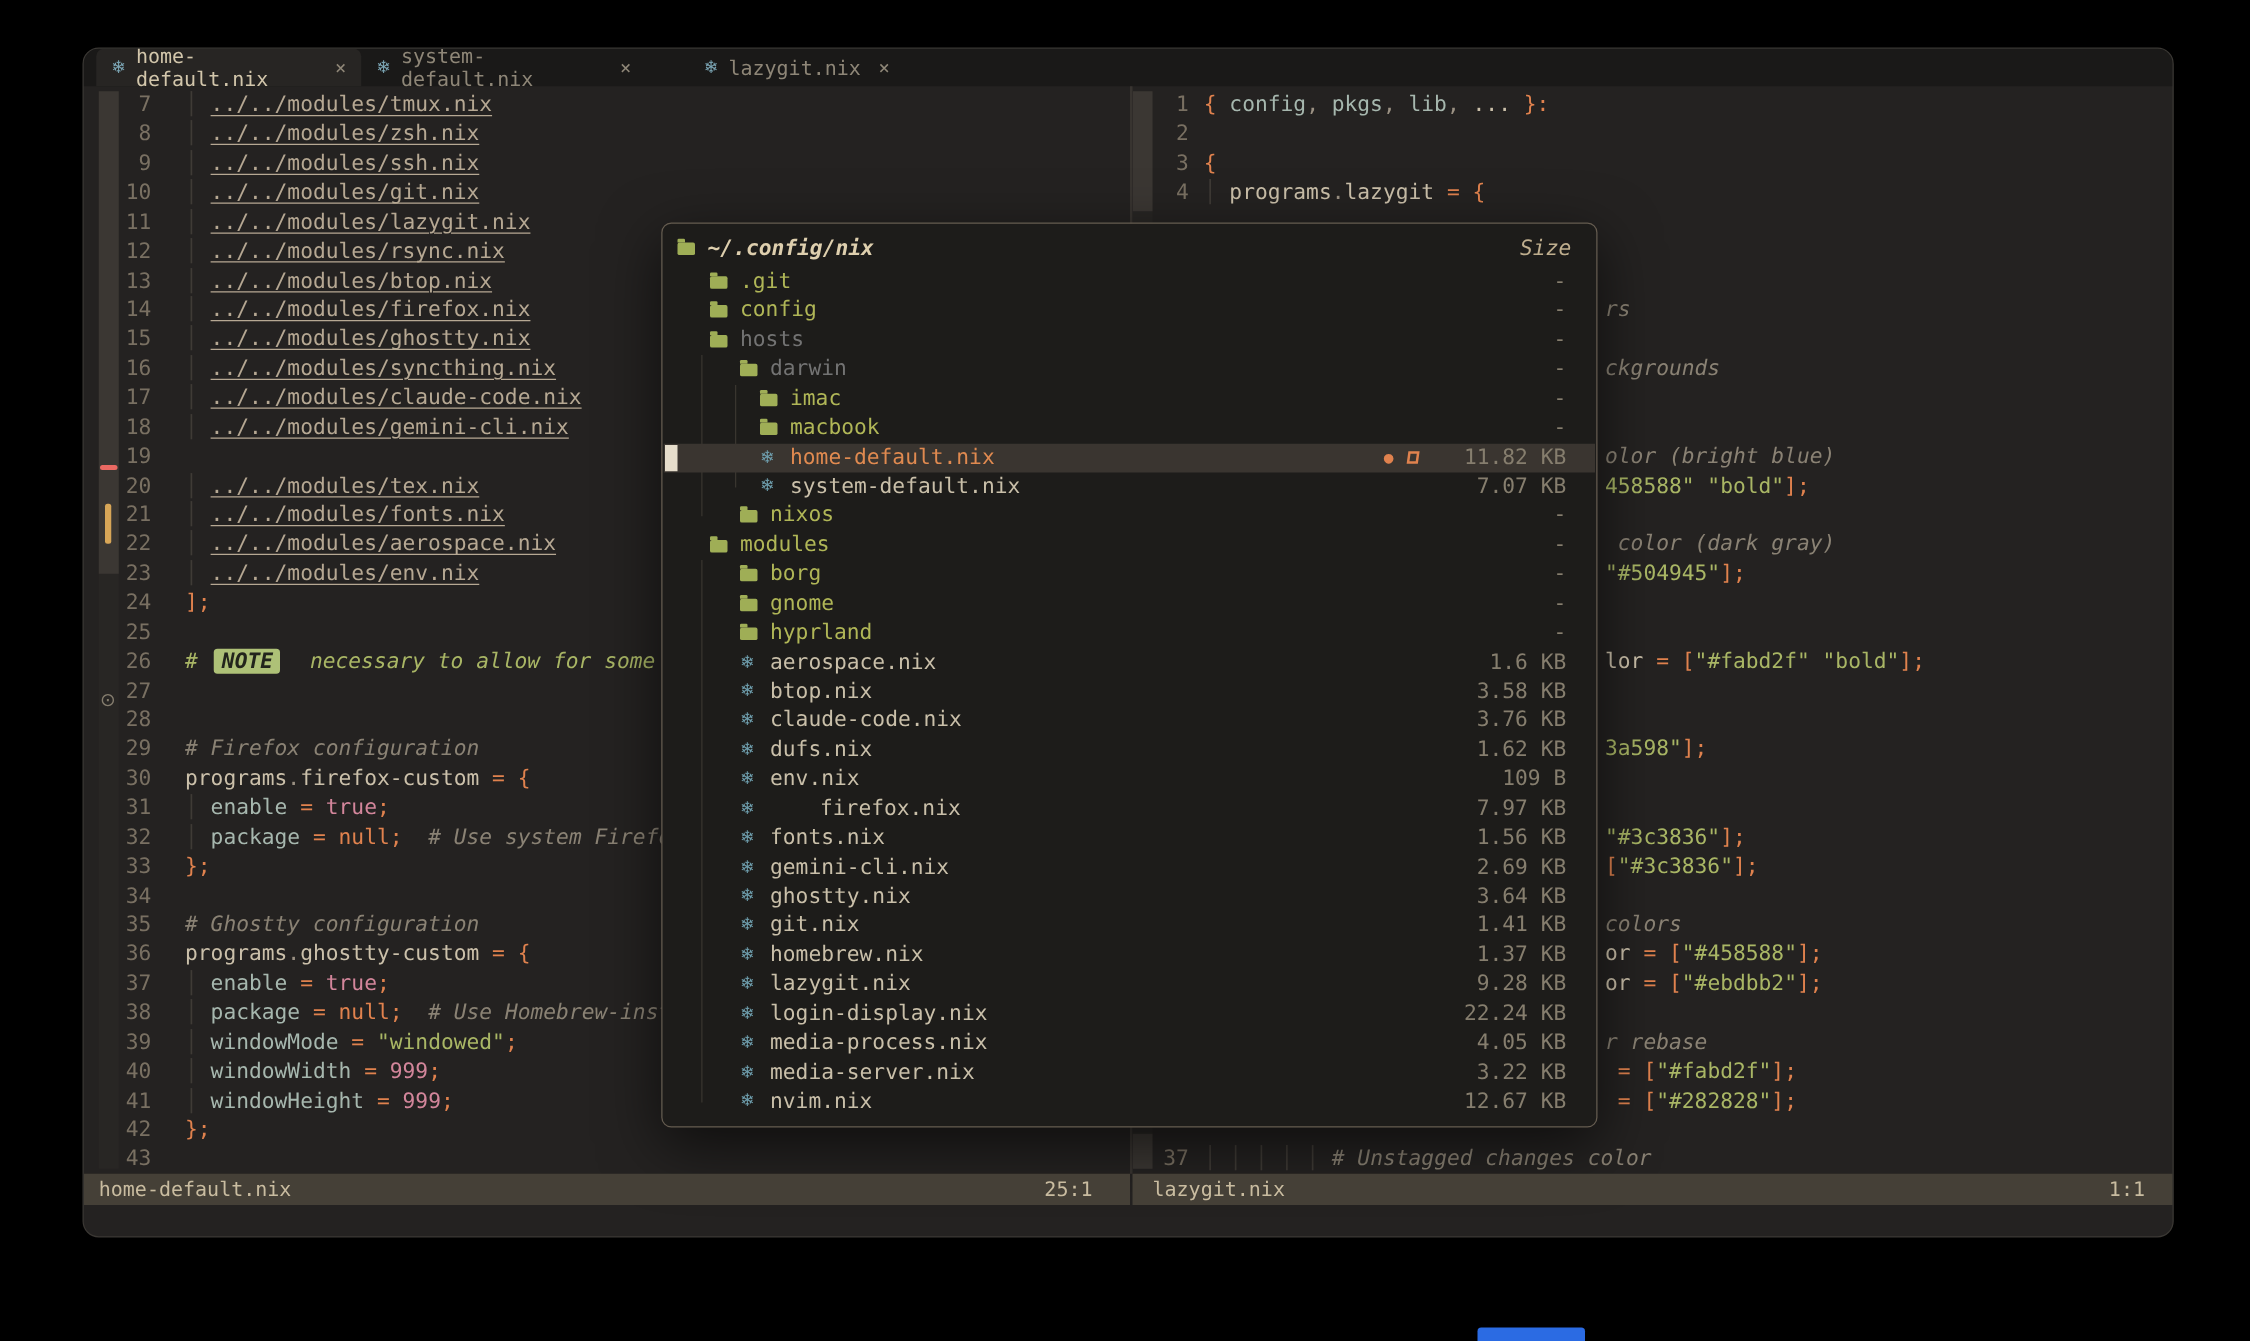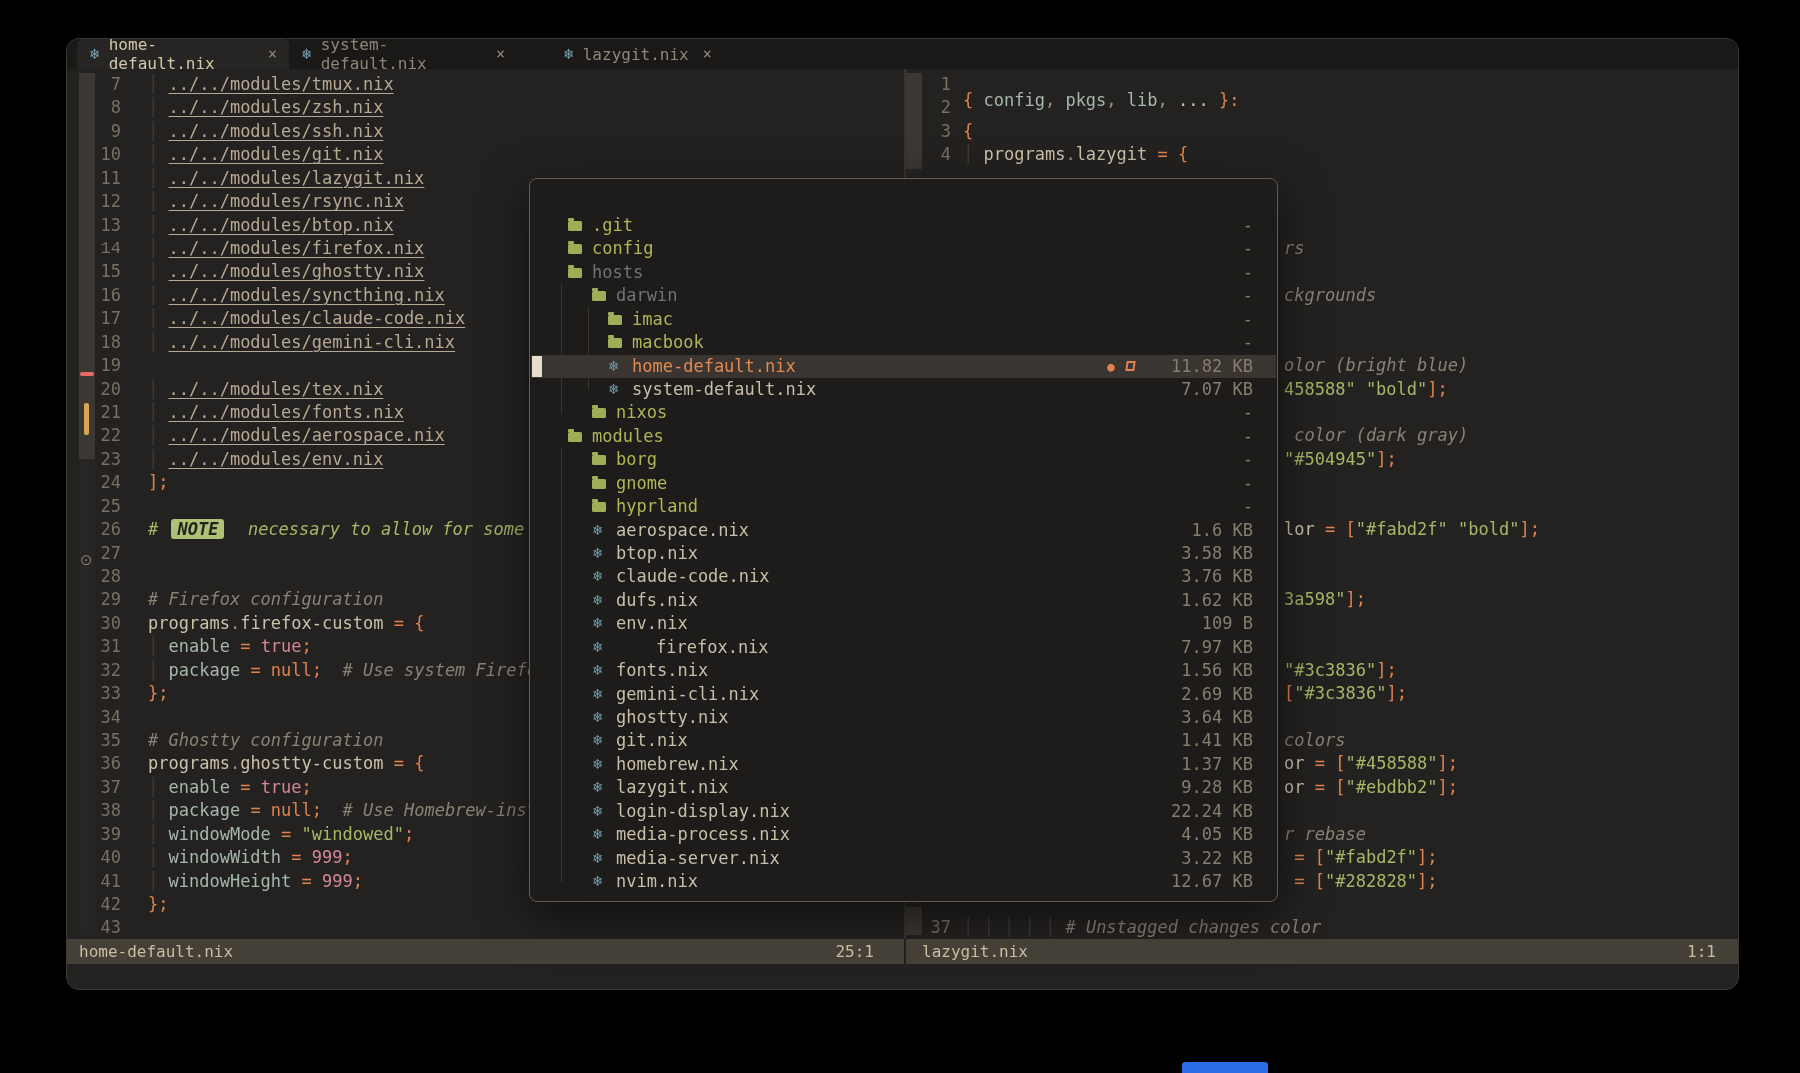--- a/index.html
+++ b/index.html
@@ -96,21 +96,21 @@
       <div class="lnum" style="left: 24px; width: 30px; top: 50.86px;">9</div>
       <pre class="cl" style="left: 81px; top: 50.86px;"><span class="gd">│ </span><span class="path">../../modules/ssh.nix</span></pre>
       <div class="lnum" style="left: 24px; width: 30px; top: 74.29px;">10</div>
       <pre class="cl" style="left: 81px; top: 74.29px;"><span class="gd">│ </span><span class="path">../../modules/git.nix</span></pre>
       <div class="lnum" style="left: 24px; width: 30px; top: 97.72px;">11</div>
       <pre class="cl" style="left: 81px; top: 97.72px;"><span class="gd">│ </span><span class="path">../../modules/lazygit.nix</span></pre>
       <div class="lnum" style="left: 24px; width: 30px; top: 121.15px;">12</div>
       <pre class="cl" style="left: 81px; top: 121.15px; text-align: center;"><span class="gd">│ </span><span class="path">../../modules/rsync.nix</span></pre>
       <div class="lnum" style="left: 24px; width: 30px; top: 144.58px;">13</div>
       <pre class="cl" style="left: 81px; top: 144.58px;"><span class="gd">│ </span><span class="path">../../modules/btop.nix</span></pre>
-      <div class="lnum" style="left: 24px; width: 30px; top: 168.01px; font-family: Liberation Mono, monospace;">14</div>
+      <div class="lnum" style="left: 24px; width: 30px; top: 168.01px;">14</div>
       <pre class="cl" style="left: 81px; top: 168.01px;"><span class="gd">│ </span><span class="path">../../modules/firefox.nix</span></pre>
       <div class="lnum" style="left: 24px; width: 30px; top: 191.44px;">15</div>
       <pre class="cl" style="left: 81px; top: 191.44px;"><span class="gd">│ </span><span class="path">../../modules/ghostty.nix</span></pre>
       <div class="lnum" style="left: 24px; width: 30px; top: 214.87px;">16</div>
       <pre class="cl" style="left: 81px; top: 214.87px;"><span class="gd">│ </span><span class="path">../../modules/syncthing.nix</span></pre>
       <div class="lnum" style="left: 24px; width: 30px; top: 238.3px;">17</div>
       <pre class="cl" style="left: 81px; top: 238.3px;"><span class="gd">│ </span><span class="path">../../modules/claude-code.nix</span></pre>
       <div class="lnum" style="left: 24px; width: 30px; top: 261.73px;">18</div>
       <pre class="cl" style="left: 81px; top: 261.73px;"><span class="gd">│ </span><span class="path">../../modules/gemini-cli.nix</span></pre>
       <div class="lnum" style="left: 24px; width: 30px; top: 285.16px;">19</div>
@@ -159,21 +159,21 @@
       <div class="lnum" style="left: 24px; width: 30px; top: 847.48px;">43</div>
     </div>
 
   <div class="vsep"></div>
 
   <div class="pane paneR" id="paneR">
     <div class="strip" style="left:0;top:4px;height:862px;"></div>
     <div class="thumb" style="left:0;top:4px;width:16px;height:96px;"></div>
     <div class="thumb" style="left:0;top:838px;width:16px;height:28px;"></div>
   <div class="lnum" style="left: 14px; width: 31px; top: 4px;">1</div>
-      <pre class="cl" style="left: 57px; top: 4px; margin-top: 16px;"><span class="brace">{</span><span class="member"> config</span><span class="pun">,</span><span class="member"> pkgs</span><span class="pun">,</span><span class="member"> lib</span><span class="pun">,</span><span class="fg"> ...</span><span class="brace"> }</span><span class="op">:</span></pre>
+      <pre class="cl" style="left: 57px; top: 4px;"><span class="brace">{</span><span class="member"> config</span><span class="pun">,</span><span class="member"> pkgs</span><span class="pun">,</span><span class="member"> lib</span><span class="pun">,</span><span class="fg"> ...</span><span class="brace"> }</span><span class="op">:</span></pre>
       <div class="lnum" style="left: 14px; width: 31px; top: 50.86px;">3</div>
       <pre class="cl" style="left: 57px; top: 50.86px;"><span class="brace">{</span></pre>
       <div class="lnum" style="left: 14px; width: 31px; top: 74.29px;">4</div>
       <pre class="cl" style="left: 57px; top: 74.29px;"><span class="gd">│ </span><span class="fg">programs</span><span class="pun">.</span><span class="fg">lazygit</span><span class="op"> = </span><span class="brace">{</span></pre>
       <pre class="cl" style="left: 378px; top: 168.01px;"><span class="comment">rs</span></pre>
       <pre class="cl" style="left: 378px; top: 214.87px;"><span class="comment">ckgrounds</span></pre>
       <pre class="cl" style="left: 378px; top: 285.16px;"><span class="comment">olor (bright blue)</span></pre>
       <pre class="cl" style="left: 378px; top: 308.59px;"><span class="str">458588" "bold"</span><span class="brace">]</span><span class="op">;</span></pre>
       <pre class="cl" style="left: 378px; top: 355.45px;"><span class="comment"> color (dark gray)</span></pre>
       <pre class="cl" style="left: 378px; top: 378.88px;"><span class="str">"#504945"</span><span class="brace">]</span><span class="op">;</span></pre>
@@ -186,20 +186,25 @@
       <pre class="cl" style="left: 378px; top: 706.9px;"><span class="fg">or</span><span class="op"> = </span><span class="brace">[</span><span class="str">"#ebdbb2"</span><span class="brace">]</span><span class="op">;</span></pre>
       <pre class="cl" style="left: 378px; top: 753.76px;"><span class="comment">r rebase</span></pre>
       <pre class="cl" style="left: 378px; top: 777.19px;"><span class="op"> = </span><span class="brace">[</span><span class="str">"#fabd2f"</span><span class="brace">]</span><span class="op">;</span></pre>
       <pre class="cl" style="left: 378px; top: 800.62px;"><span class="op"> = </span><span class="brace">[</span><span class="str">"#282828"</span><span class="brace">]</span><span class="op">;</span></pre>
       <div class="lnum" style="left: 14px; width: 31px; top: 847.48px;">37</div>
       <pre class="cl" style="left: 57px; top: 847.48px;"><span class="gd">│ </span><span class="gd">│ </span><span class="gd">│ </span><span class="gd">│ </span><span class="gd">│ </span><span class="comment"># Unstagged changes color</span></pre>
       <div class="lnum" style="left: 14px; width: 31px; top: 27.43px;">2</div>
     </div>
 
   <div class="popup" id="popup">
+    <div class="phead">
+      <span class="folder" style="left:12px;"></span>
+      <span class="ptitle">~/.config/nix</span>
+      <span class="psize">Size</span>
+    </div>
     <div class="pguide" style="left:31px;top:105px;height:129px;"></div>
     <div class="pguide" style="left:58px;top:129px;height:82px;"></div>
     <div class="pguide" style="left:31px;top:269px;height:434px;"></div>
   <div class="prow" style="top: 35px;">
         <span class="folder" style="left: 38px;"></span>
         <span class="plabel lab-green" style="left: 62px;">.git</span>
         <span class="prsize">-</span>
       </div>
       <div class="prow" style="top: 58.43px;">
         <span class="folder" style="left: 38px;"></span>

